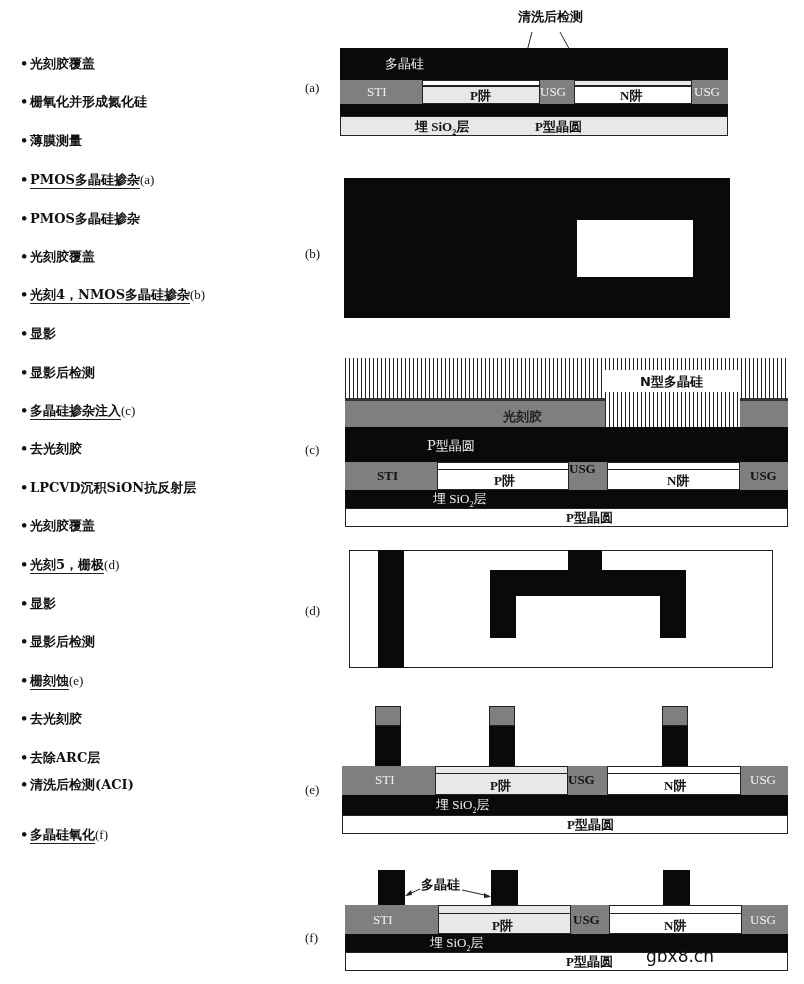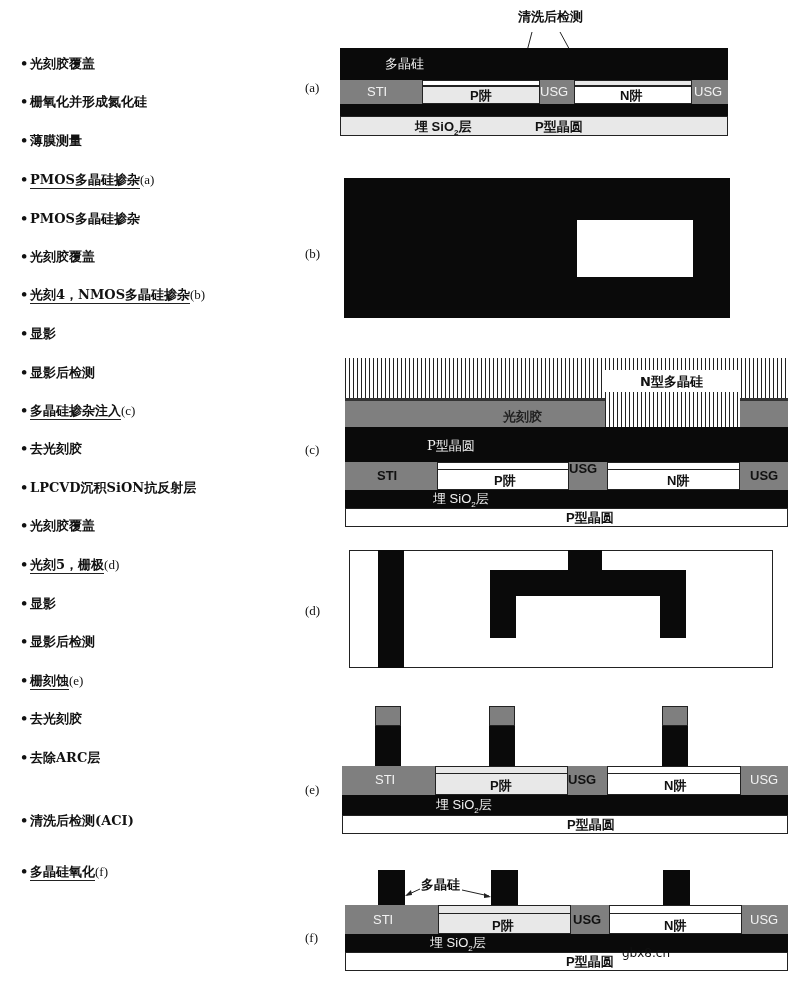--- a/index.html
+++ b/index.html
@@ -5,21 +5,21 @@
   html, body { margin: 0; padding: 0; background: #ffffff; }
   body { width: 804px; height: 984px; position: relative; overflow: hidden;
          font-family: "DejaVu Serif", "Liberation Serif", serif; color: #111; }
   .steps { position: absolute; left: 20px; top: 0; width: 260px; }
   .step { position: absolute; left: 0; font-size: 13px; font-weight: bold; white-space: nowrap; line-height: 16px; }
   .step .bullet { display: inline-block; width: 10px; font-weight: bold; }
   .step .u { border-bottom: 1.5px solid #222; padding-bottom: 1px; }
   .step .tail { font-weight: normal; font-family: "Liberation Serif", serif; }
   .panel-label { position: absolute; font-size: 13px; font-family: "Liberation Serif", serif; }
   .box { position: absolute; box-sizing: border-box; }
-  .t { position: absolute; font-family: Liberation Sans, sans-serif; font-size: 13px; white-space: nowrap; }
+  .t { position: absolute; font-family: Liberation Serif, serif; font-size: 13px; white-space: nowrap; }
   .dk { background: #0a0a0a; }
   .gr { background: #7f7f7f; }
   .lg { background: #e8e8e8; }
   .wh { background: #ffffff; }
   .edge { border: 1px solid #222; }
   .hatch { background: repeating-linear-gradient(90deg, #222 0 1px, transparent 1px 4px); }
   .white-t { color: #f2f2f2; }
   sub { font-size: 8px; }
   svg { position: absolute; overflow: visible; }
 </style>
@@ -39,22 +39,22 @@
   <div class="step" style="top:403px"><span class="bullet">•</span><span class="u">多晶硅掺杂注入</span><span class="tail">(c)</span></div>
   <div class="step" style="top:441px"><span class="bullet">•</span><span>去光刻胶</span></div>
   <div class="step" style="top:480px"><span class="bullet">•</span><span>LPCVD沉积SiON抗反射层</span></div>
   <div class="step" style="top:518px"><span class="bullet">•</span><span>光刻胶覆盖</span></div>
   <div class="step" style="top:557px"><span class="bullet">•</span><span class="u">光刻5，栅极</span><span class="tail">(d)</span></div>
   <div class="step" style="top:596px"><span class="bullet">•</span><span>显影</span></div>
   <div class="step" style="top:634px"><span class="bullet">•</span><span>显影后检测</span></div>
   <div class="step" style="top:673px"><span class="bullet">•</span><span class="u">栅刻蚀</span><span class="tail">(e)</span></div>
   <div class="step" style="top:711px"><span class="bullet">•</span><span>去光刻胶</span></div>
   <div class="step" style="top:750px"><span class="bullet">•</span><span>去除ARC层</span></div>
-  <div class="step" style="top:813px"><span class="bullet">•</span><span>清洗后检测(ACI)</span></div>
-  <div class="step" style="top:864px"><span class="bullet">•</span><span class="u">多晶硅氧化</span><span class="tail">(f)</span></div>
+  <div class="step" style="top:777px"><span class="bullet">•</span><span>清洗后检测(ACI)</span></div>
+  <div class="step" style="top:827px"><span class="bullet">•</span><span class="u">多晶硅氧化</span><span class="tail">(f)</span></div>
 </div>
 
 <div>
   <div class="t" style="left:518px;top:8px;font-weight:bold;font-family:'DejaVu Sans',sans-serif;font-size:13px">清洗后检测</div>
   <svg width="804" height="100" style="left:0;top:0">
     <line x1="532" y1="32" x2="520" y2="78" stroke="#222" stroke-width="1"></line>
     <polygon points="520,80 517,72 523,73" fill="#222"></polygon>
     <line x1="560" y1="32" x2="585" y2="78" stroke="#222" stroke-width="1"></line>
     <polygon points="586,80 581,73 587,72" fill="#222"></polygon>
   </svg>
@@ -171,14 +171,14 @@
   <div class="t" style="left:573px;top:912px;font-weight:bold">USG</div>
   <div class="box wh edge" style="left:609px;top:905px;width:133px;height:29px"></div>
   <div class="box" style="left:609px;top:913px;width:133px;height:1px;background:#222"></div>
   <div class="t" style="left:664px;top:917px;font-weight:bold">N阱</div>
   <div class="box gr" style="left:742px;top:905px;width:46px;height:29px"></div>
   <div class="t white-t" style="left:750px;top:912px">USG</div>
   <div class="box dk" style="left:345px;top:934px;width:443px;height:18px"></div>
   <div class="t white-t" style="left:430px;top:934px"><span>埋 SiO</span><sub>2</sub><span>层</span></div>
   <div class="box wh edge" style="left:345px;top:952px;width:443px;height:19px"></div>
   <div class="t" style="left:566px;top:953px;font-weight:bold">P型晶圆</div>
-  <div class="t" style="left:622px;top:946px;font-family:'DejaVu Sans',sans-serif;font-size:12px">gbx8.cn</div>
+  <div class="t" style="left:646px;top:946px;font-family:'DejaVu Sans',sans-serif;font-size:17px">gbx8.cn</div>
 </div>
 
 </body></html>

